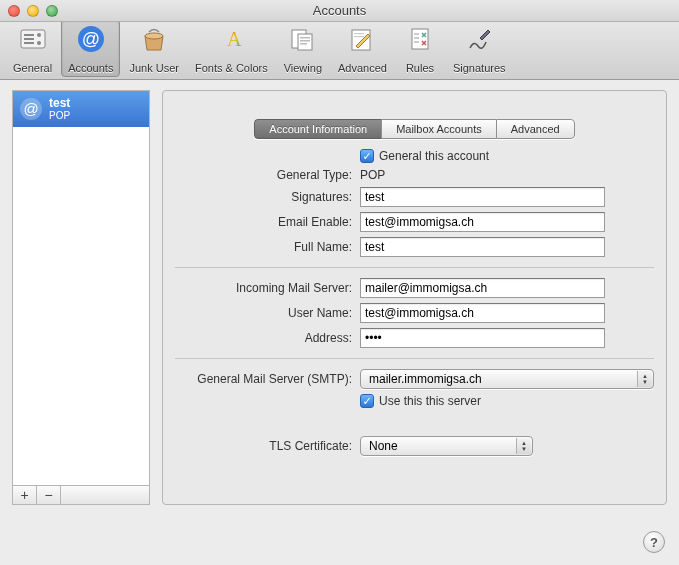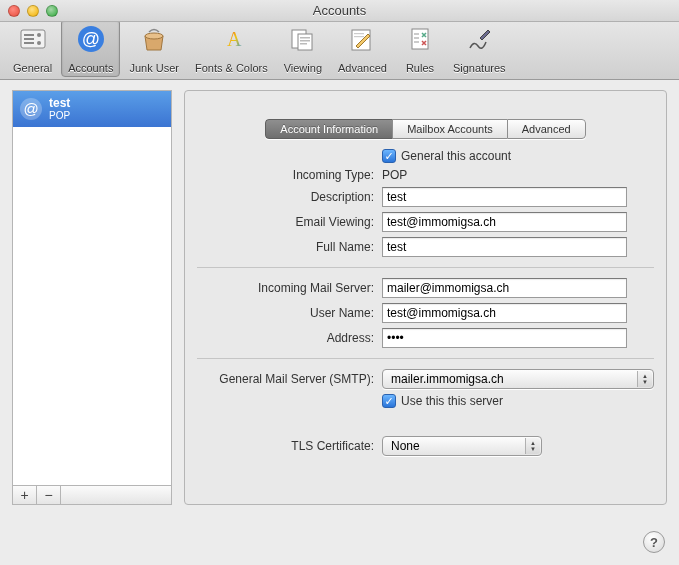--- a/index.html
+++ b/index.html
@@ -313,35 +313,35 @@
       <div class="formlabel"></div>
       <div class="formfield">
         <label class="chk">
           <span class="aquacheck">✓</span>
           <span>General this account</span>
         </label>
       </div>
     </div>
 
     <div class="formrow">
-      <div class="formlabel">Incoming Type:</div>
+      <div class="formlabel">General Type:</div>
       <div class="formfield">
           <span class="static">POP</span>
         </div>
     </div>
 
     <div class="formrow">
-      <div class="formlabel">Description:</div>
+      <div class="formlabel">Signatures:</div>
       <div class="formfield">
           <input type="text" value="test" style="">
         </div>
     </div>
 
     <div class="formrow">
-      <div class="formlabel">Email Viewing:</div>
+      <div class="formlabel">Email Enable:</div>
       <div class="formfield">
           <input type="text" value="test@immomigsa.ch" style="">
         </div>
     </div>
 
     <div class="formrow">
       <div class="formlabel">Full Name:</div>
       <div class="formfield">
           <input type="text" value="test" style="">
         </div>
@@ -368,21 +368,21 @@
       <div class="formfield">
           <input type="text" value="••••" style="">
         </div>
     </div>
 
     <div class="divider"></div>
 
     <div class="formrow">
       <div class="formlabel">General Mail Server (SMTP):</div>
       <div class="formfield">
-        <div class="popup" style="width:272px">
+        <div class="popup" style="width:294px">
           <span>mailer.immomigsa.ch</span>
           <span class="arrows">▲<br>▼</span>
         </div>
       </div>
     </div>
 
     <div class="formrow">
       <div class="formlabel"></div>
       <div class="formfield">
         <label class="chk">
@@ -390,21 +390,21 @@
           <span>Use this this server</span>
         </label>
       </div>
     </div>
 
     <div class="divider" style="border:none;height:8px"></div>
 
     <div class="formrow">
       <div class="formlabel">TLS Certificate:</div>
       <div class="formfield">
-        <div class="popup" style="width:160px">
+        <div class="popup" style="width:173px">
           <span>None</span>
           <span class="arrows">▲<br>▼</span>
         </div>
       </div>
     </div>
 
   </div>
 </div>
 
 <div class="helpbtn">

